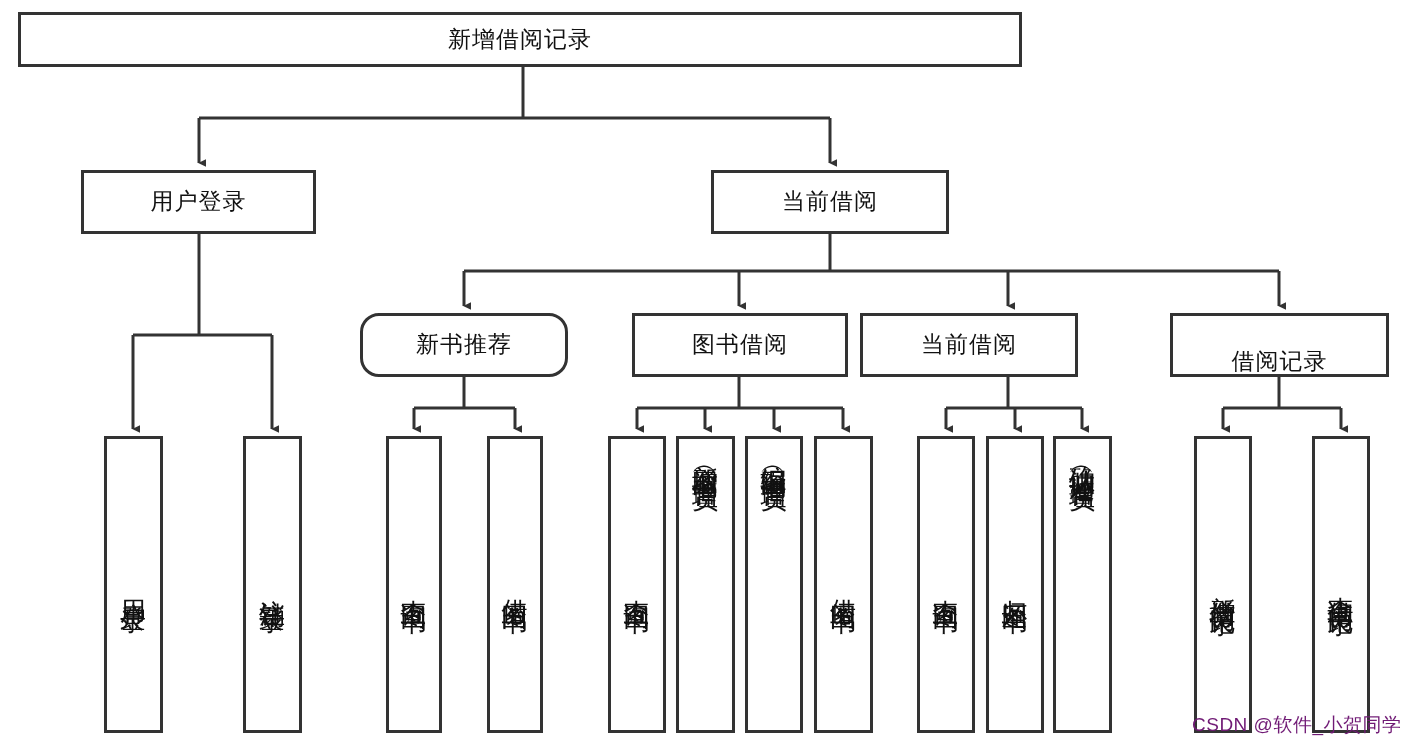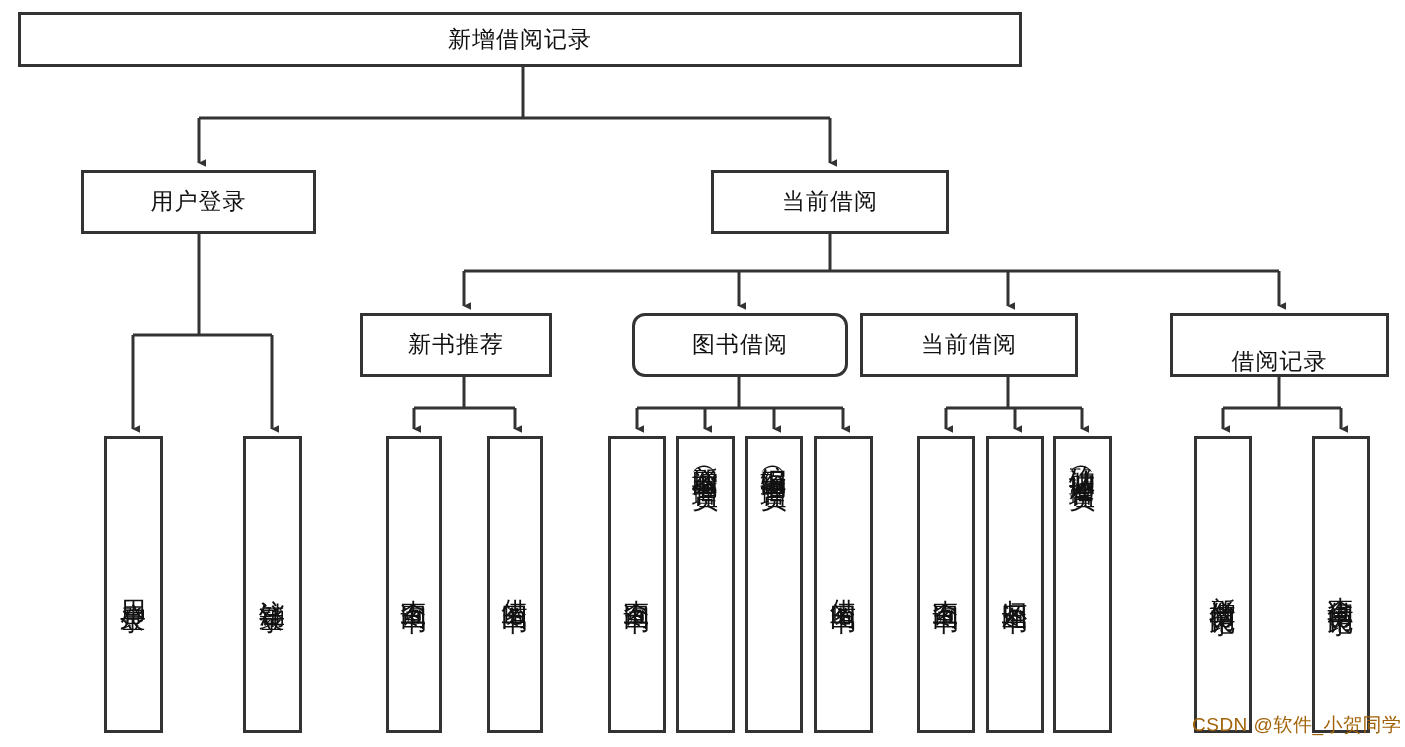--- a/index.html
+++ b/index.html
@@ -54,21 +54,21 @@
     letter-spacing: 3px;
     white-space: nowrap;
   }
   .node-v.centerv {
     align-items: center;
     padding-top: 0;
   }
   .watermark {
     position: absolute;
     font-size: 19px;
-    color: #a16207;
+    color: #701a75;
     white-space: nowrap;
     letter-spacing: 0.5px;
   }
 </style>
 </head>
 <body>
 
 <div id="canvas">
 
   <svg class="edges" viewBox="0 0 1405 747">
@@ -128,24 +128,24 @@
     <span>新增借阅记录</span>
   </div>
 
   <div class="node node-h" style="left:81px; top:170px; width:235px; height:64px;">
     <span>用户登录</span>
   </div>
   <div class="node node-h" style="left:711px; top:170px; width:238px; height:64px;">
     <span>当前借阅</span>
   </div>
 
-  <div class="node node-h" style="left:360px; top:313px; width:192px; height:64px;">
+  <div class="node node-h" style="left:360px; top:313px; width:208px; height:64px;border-radius:19px;">
     <span>新书推荐</span>
   </div>
-  <div class="node node-h" style="left:632px; top:313px; width:216px; height:64px;border-radius:13px;">
+  <div class="node node-h" style="left:632px; top:313px; width:216px; height:64px;">
     <span>图书借阅</span>
   </div>
   <div class="node node-h" style="left:860px; top:313px; width:218px; height:64px;">
     <span>当前借阅</span>
   </div>
   <div class="node node-h" style="left:1170px; top:313px; width:219px; height:64px;align-items:flex-end;">
     <span>借阅记录</span>
   </div>
 
   <div class="node node-v centerv" style="left:104px; top:436px; width:59px; height:297px;">

